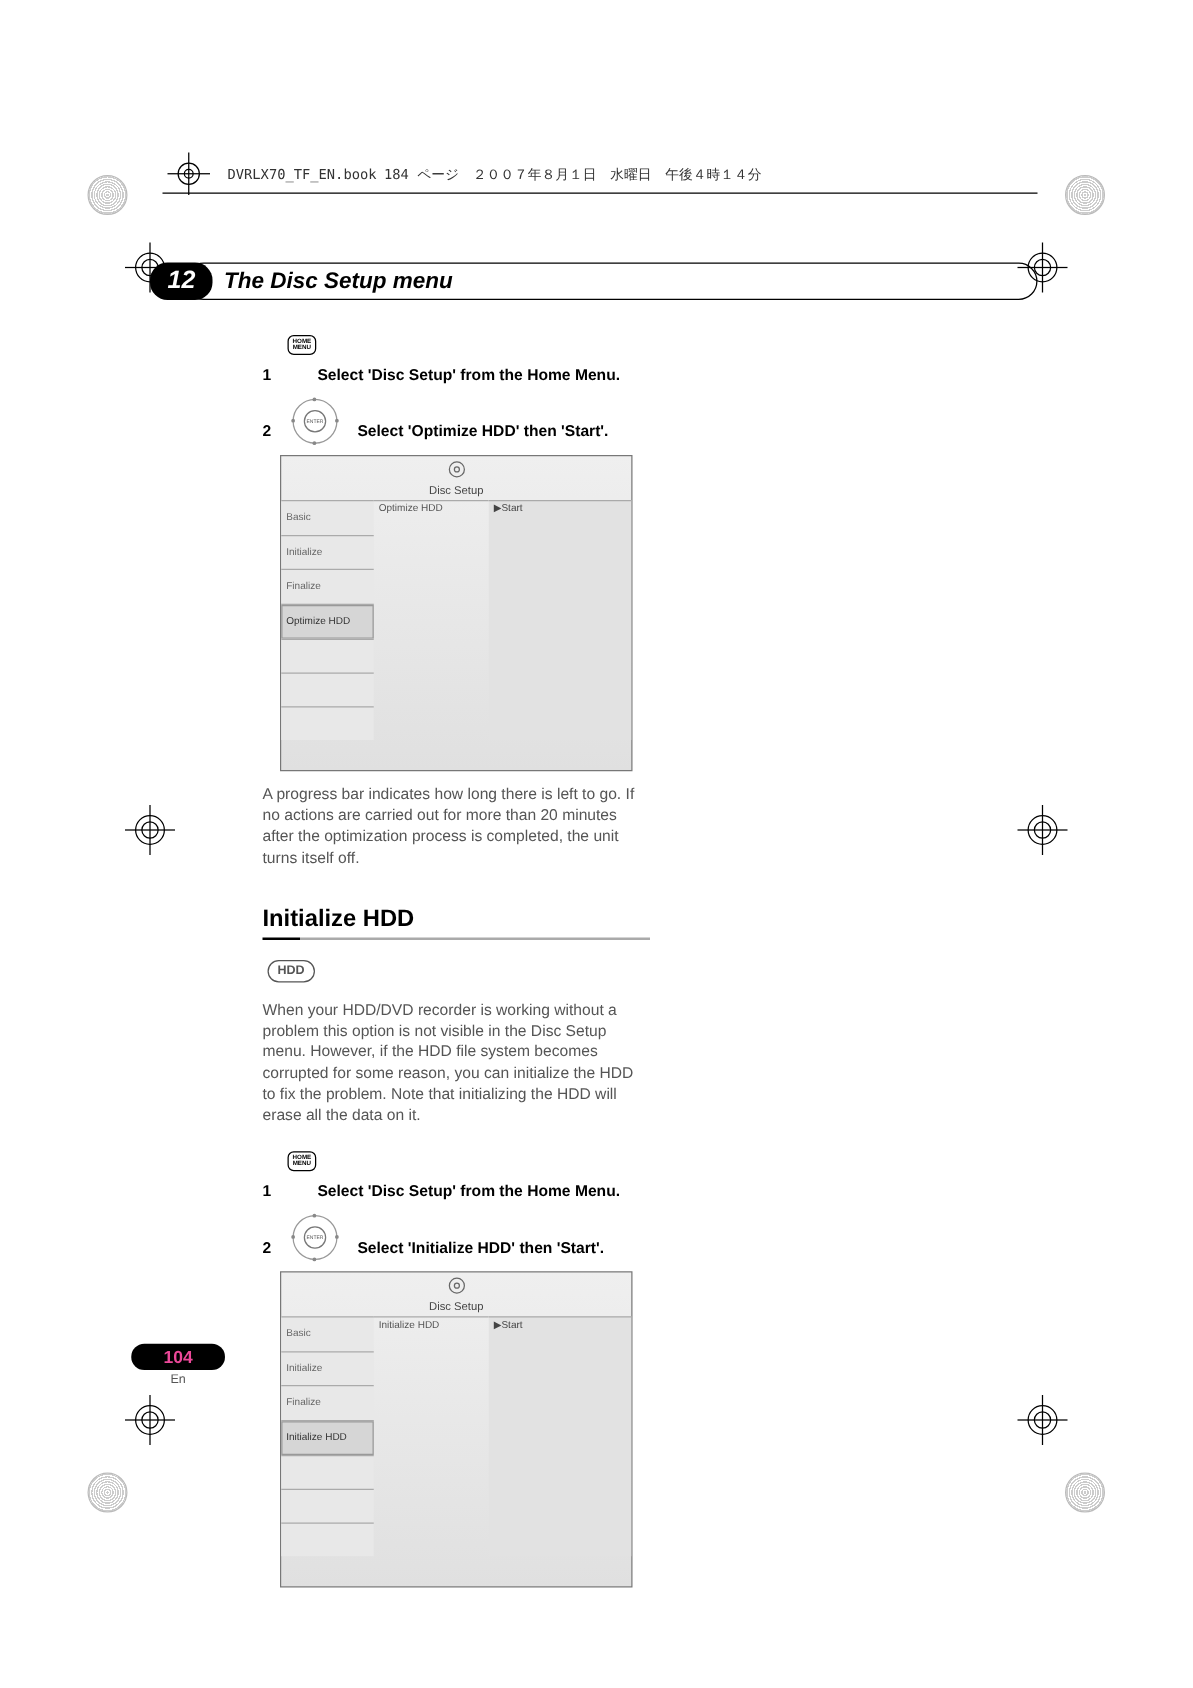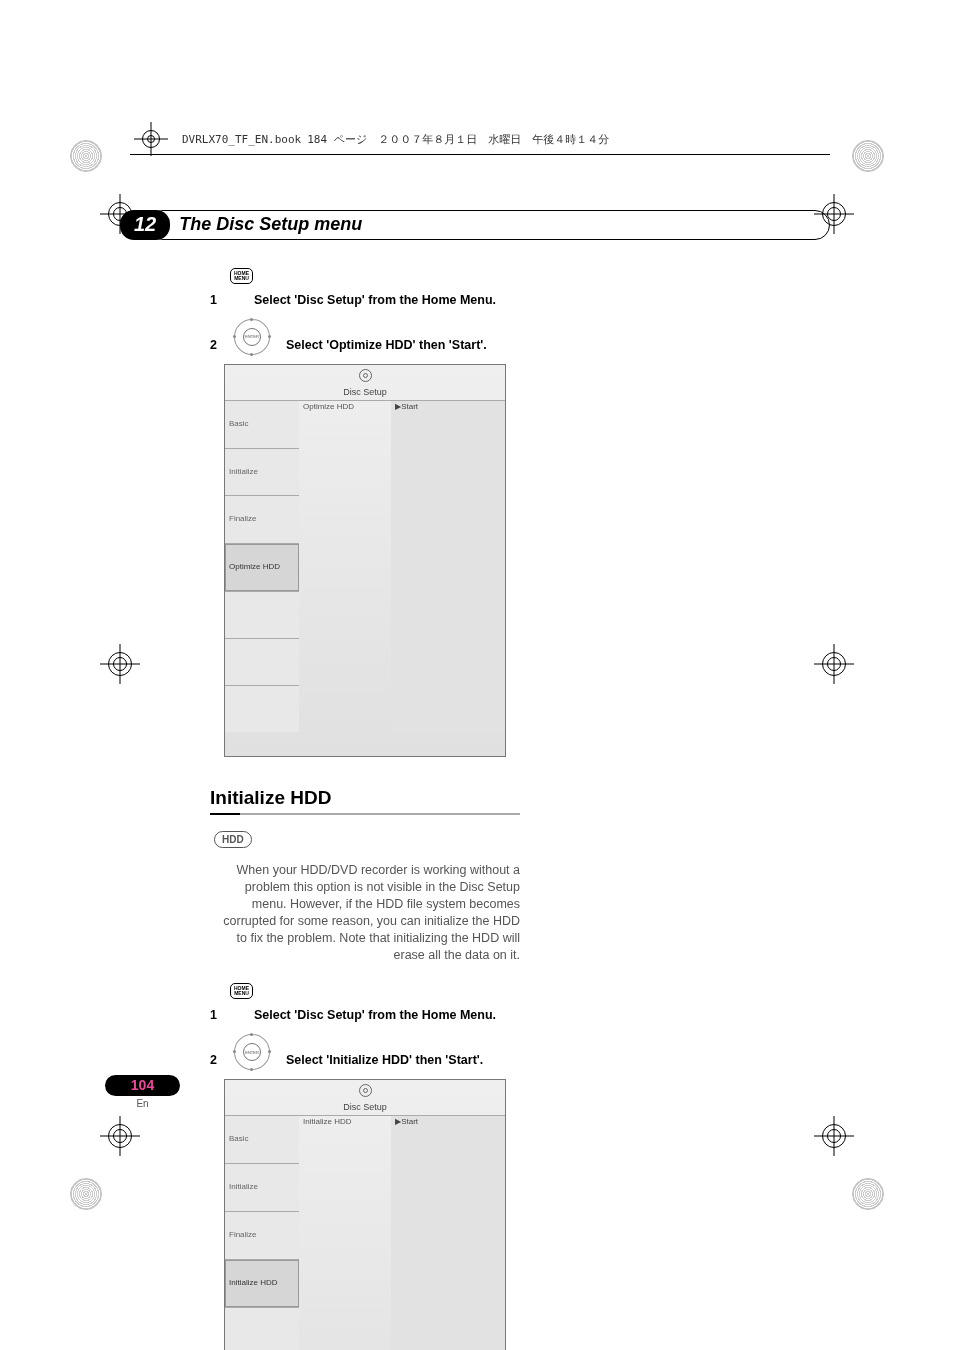--- a/index.html
+++ b/index.html
@@ -209,21 +209,21 @@
   }
   .screenshot-body {
     display: flex;
     padding: 0 0 24px 0;
   }
   .menu-col {
     width: 74px;
     padding: 0;
   }
   .menu-item {
-    padding: 18px 4px;
+    padding: 8px 4px;
     border-top: 1px solid #aaa;
     font-size: 8px;
     color: #666;
     background: #e8e8e8;
   }
   .menu-item.hi {
     background: #d6d6d6;
     color: #333;
     box-shadow: inset 0 0 0 1px #999;
   }
@@ -389,26 +389,27 @@
           <div class="menu-item hi">Optimize HDD</div>
           <div class="menu-item empty"></div>
           <div class="menu-item empty"></div>
           <div class="menu-item empty"></div>
         </div>
         <div class="opt-col">Optimize HDD</div>
         <div class="start-col">▶Start</div>
       </div>
     </div>
 
+    <div class="body-text">A progress bar indicates how long there is left to go. If no actions are carried out for more than 20 minutes after the optimization process is completed, the unit turns itself off.</div>
 
     
     <div class="section-h">Initialize HDD</div>
     <div class="section-underline"></div>
     <div class="hdd-badge">HDD</div>
-    <div class="body-text" style="margin-top:4px;text-align:right;">When your HDD/DVD recorder is working without a problem this option is not visible in the Disc Setup menu. However, if the HDD file system becomes corrupted for some reason, you can initialize the HDD to fix the problem. Note that initializing the HDD will erase all the data on it.</div>
+    <div class="body-text" style="margin-top:4px;">When your HDD/DVD recorder is working without a problem this option is not visible in the Disc Setup menu. However, if the HDD file system becomes corrupted for some reason, you can initialize the HDD to fix the problem. Note that initializing the HDD will erase all the data on it.</div>
 
     
     <div>
       <span class="home-menu-icon" style="white-space:pre;">HOME
 MENU</span>
     </div>
     <div class="step">
       <span class="step-num">1</span>
       <span style="display:inline-block; width:30px;"></span>
       <span class="step-text">Select 'Disc Setup' from the Home Menu.</span>

